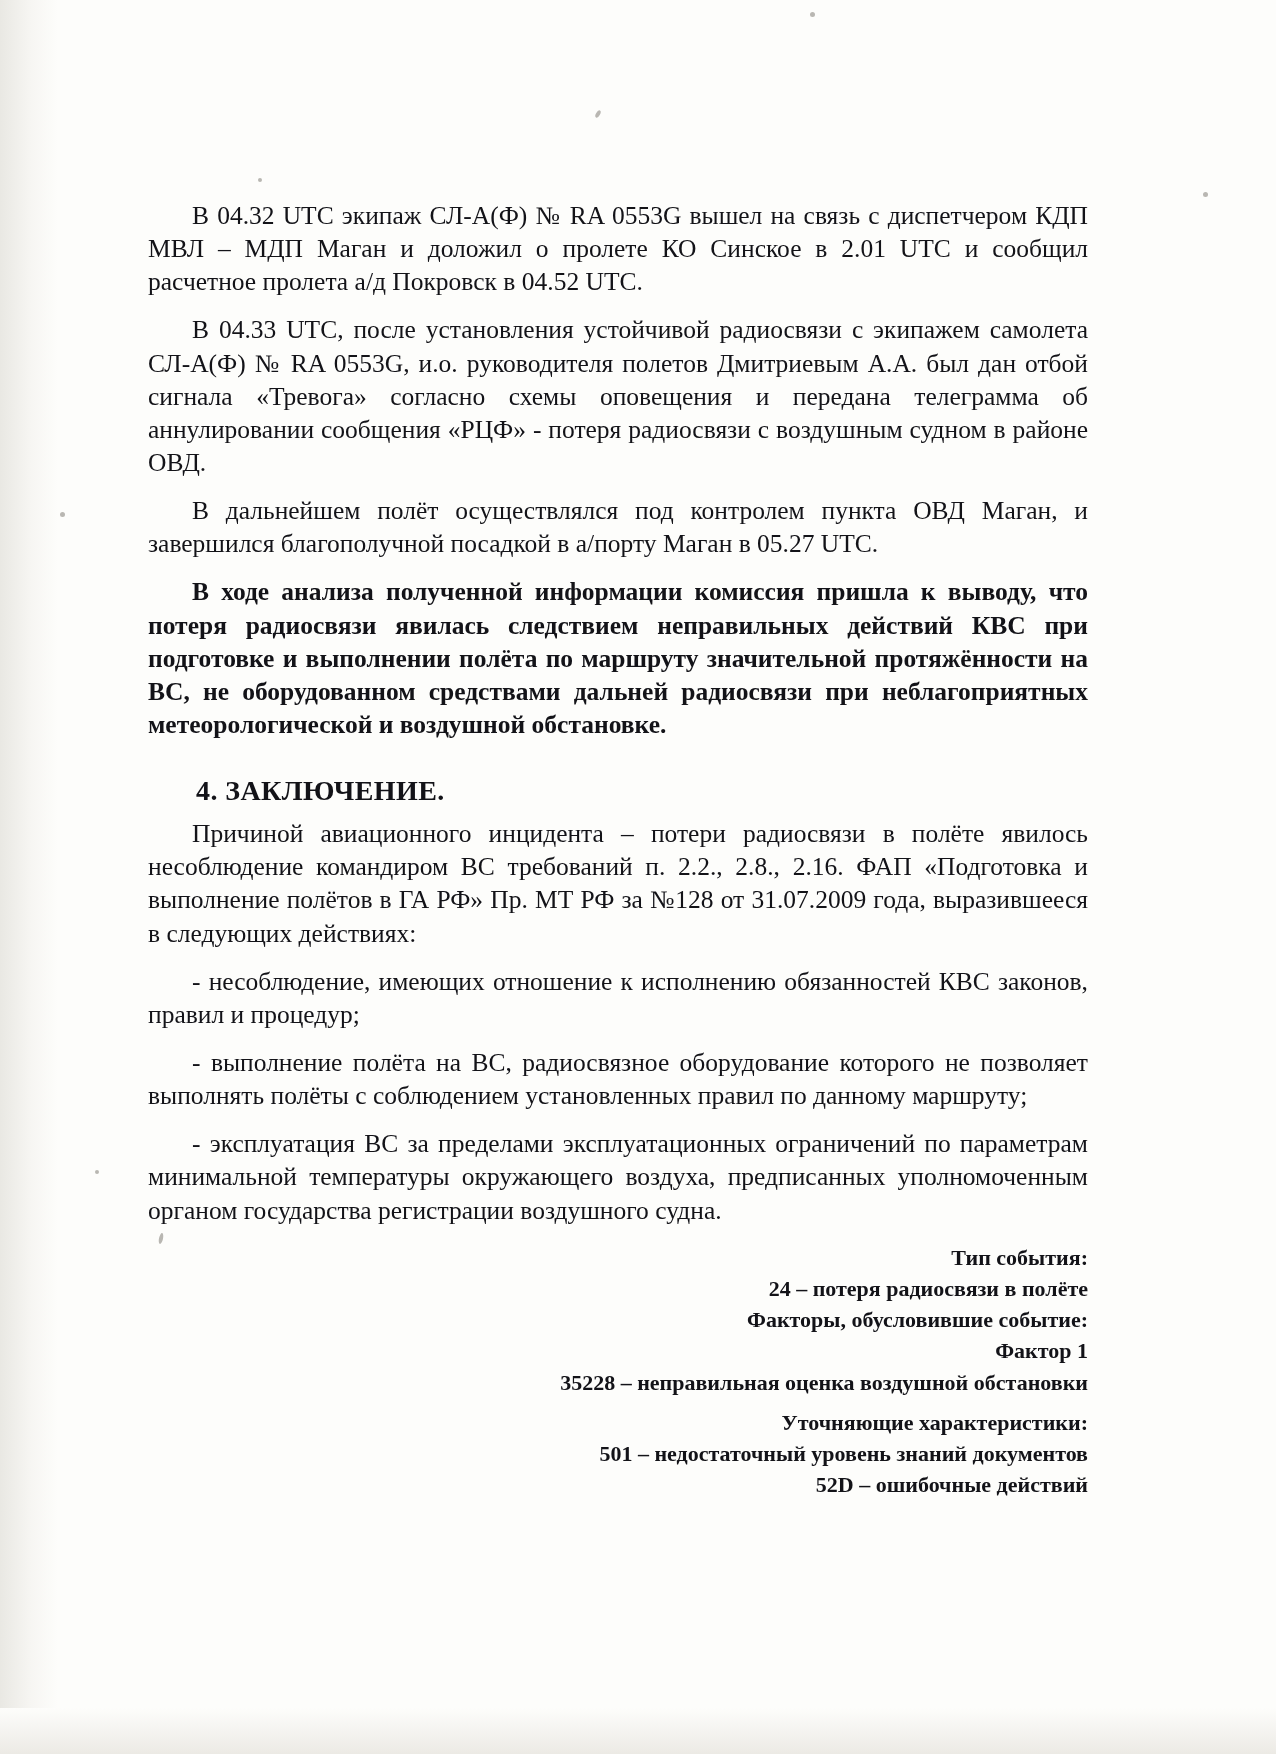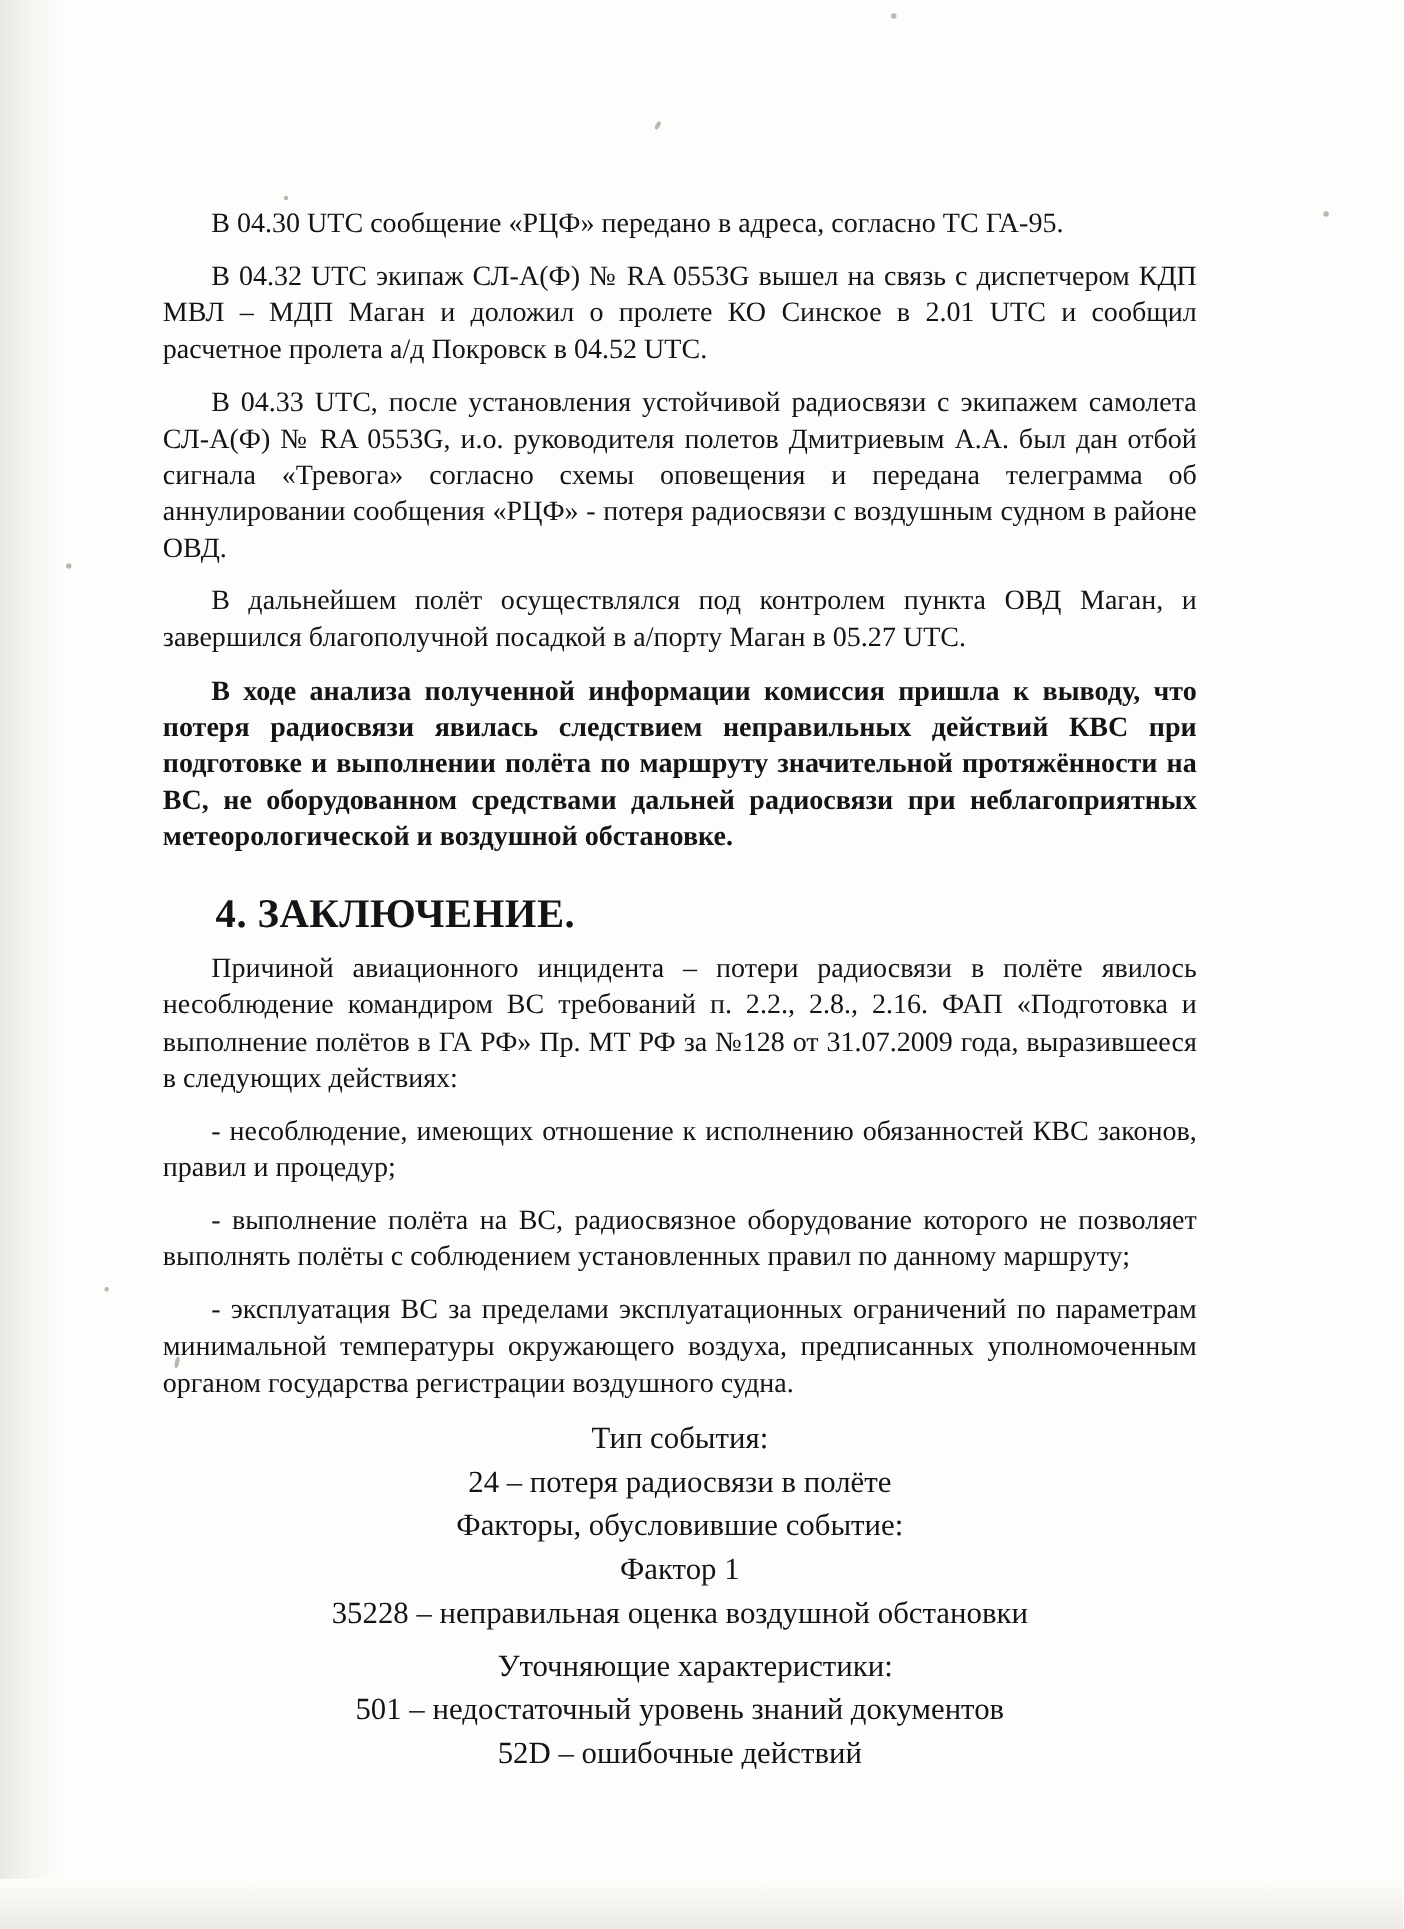--- a/index.html
+++ b/index.html
@@ -50,30 +50,30 @@
     text-align: justify;
     text-justify: inter-word;
   }
   p.indent { text-indent: 44px; }
   .block-gap { height: 13px; }
   .bold-block p {
     font-weight: bold;
     text-align: justify;
   }
   h2.section {
-    font-size: 37px;
+    font-size: 28px;
     font-weight: bold;
     margin: 34px 0 10px 0;
     padding-left: 48px;
     letter-spacing: 0.4px;
   }
   .tail p {
-    font-weight: normal;
-    text-align: center;
-    font-size: 28px;
+    font-weight: bold;
+    text-align: right;
+    font-size: 22px;
     line-height: 1.42;
     margin: 0;
   }
   .tail .spaced { margin-top: 9px; margin-left: 28px; }
 </style>
 </head>
 <body>
 
 <div class="page">
 
@@ -83,21 +83,20 @@
   <div class="scan-speck" style="left:810px; top:12px; width:5px; height:5px;"></div>
   <div class="scan-speck" style="left:596px; top:110px; width:4px; height:8px; transform:rotate(30deg);"></div>
   <div class="scan-speck" style="left:258px; top:178px; width:4px; height:4px;"></div>
   <div class="scan-speck" style="left:1203px; top:192px; width:5px; height:5px;"></div>
   <div class="scan-speck" style="left:60px; top:512px; width:5px; height:5px;"></div>
   <div class="scan-speck" style="left:95px; top:1170px; width:4px; height:4px;"></div>
   <div class="scan-speck" style="left:159px; top:1233px; width:4px; height:11px; transform:rotate(12deg);"></div>
 
   <div class="content">
 
-    <p class="indent">В 04.30 UTC сообщение «РЦФ» передано в адреса, согласно ТС ГА-95.</p>
     <div class="block-gap"></div>
 
     <p class="indent">В 04.32 UTC экипаж СЛ-А(Ф) № RA 0553G вышел на связь с диспетчером КДП МВЛ – МДП Маган и доложил о пролете КО Синское в 2.01 UTC и сообщил расчетное пролета а/д Покровск в 04.52 UTC.</p>
     <div class="block-gap"></div>
 
     <p class="indent">В 04.33 UTC, после установления устойчивой радиосвязи с экипажем самолета СЛ-А(Ф) № RA 0553G, и.о. руководителя полетов Дмитриевым А.А. был дан отбой сигнала «Тревога» согласно схемы оповещения и передана телеграмма об аннулировании сообщения «РЦФ» - потеря радиосвязи с воздушным судном в районе ОВД.</p>
     <div class="block-gap"></div>
 
     <p class="indent">В дальнейшем полёт осуществлялся под контролем пункта ОВД Маган, и завершился благополучной посадкой в а/порту Маган в 05.27  UTC.</p>
     <div class="block-gap"></div>

